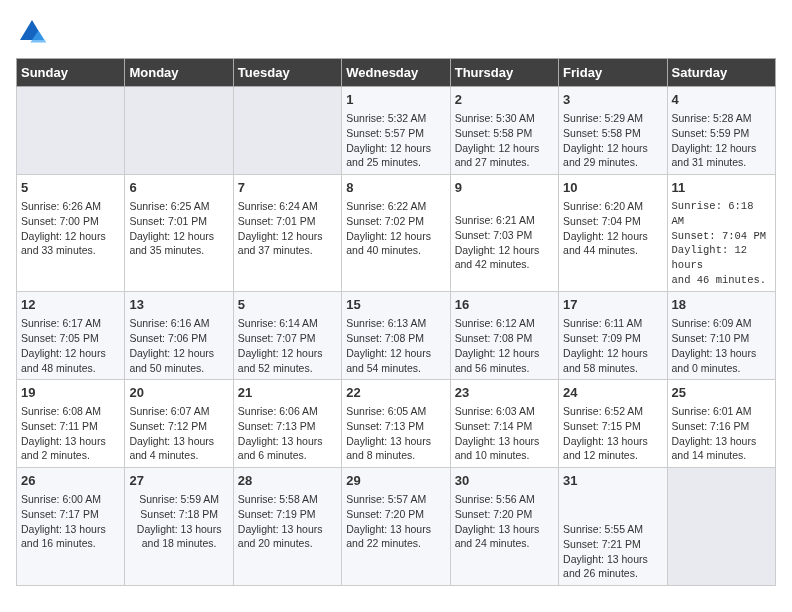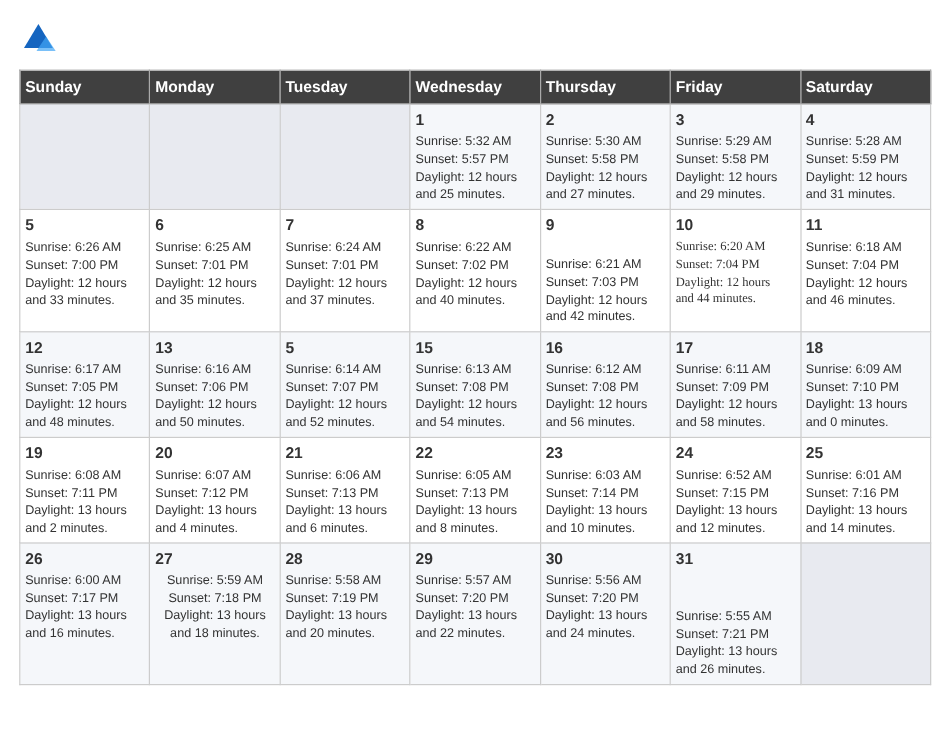--- a/index.html
+++ b/index.html
@@ -186,28 +186,28 @@
         </td>
         <td>
           <span class="day-num">9</span>
           <div class="day-info" style="white-space: pre-line; margin-top: 16px;">Sunrise: 6:21 AM
 Sunset: 7:03 PM
 Daylight: 12 hours
 and 42 minutes.</div>
         </td>
         <td>
           <span class="day-num">10</span>
-          <div class="day-info" style="white-space: pre-line; font-family: Liberation Serif, serif;">Sunrise: 6:20 AM
+          <div class="day-info" style="white-space: pre-line;">Sunrise: 6:20 AM
 Sunset: 7:04 PM
 Daylight: 12 hours
 and 44 minutes.</div>
         </td>
         <td>
           <span class="day-num">11</span>
-          <div class="day-info" style="white-space: pre-line;">Sunrise: 6:18 AM
+          <div class="day-info" style="white-space: pre-line; font-family: Liberation Mono, monospace;">Sunrise: 6:18 AM
 Sunset: 7:04 PM
 Daylight: 12 hours
 and 46 minutes.</div>
         </td>
       </tr>
       <tr>
         <td>
           <span class="day-num">12</span>
           <div class="day-info" style="white-space: pre-line;">Sunrise: 6:17 AM
 Sunset: 7:05 PM

